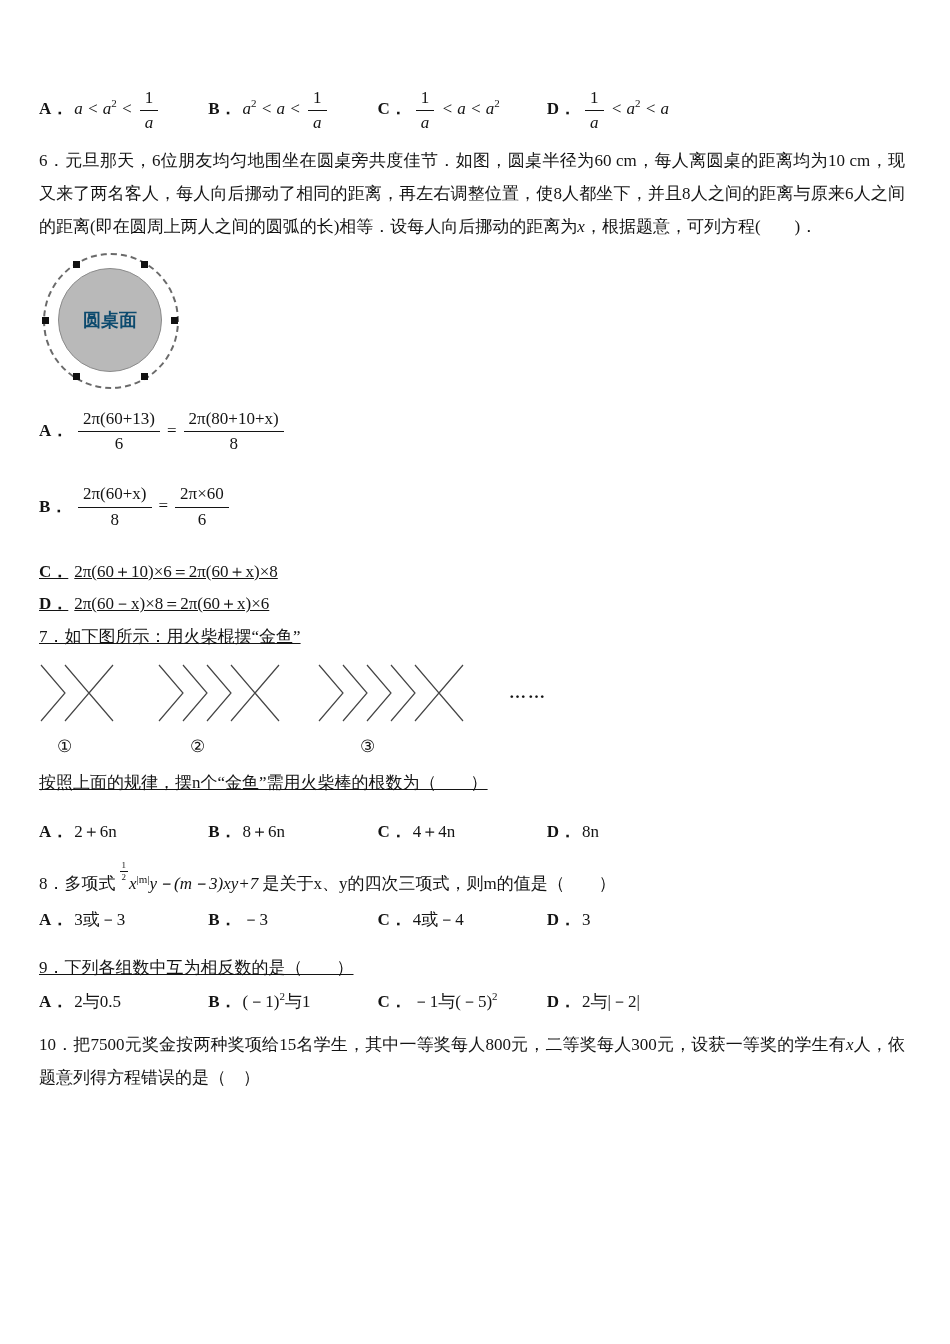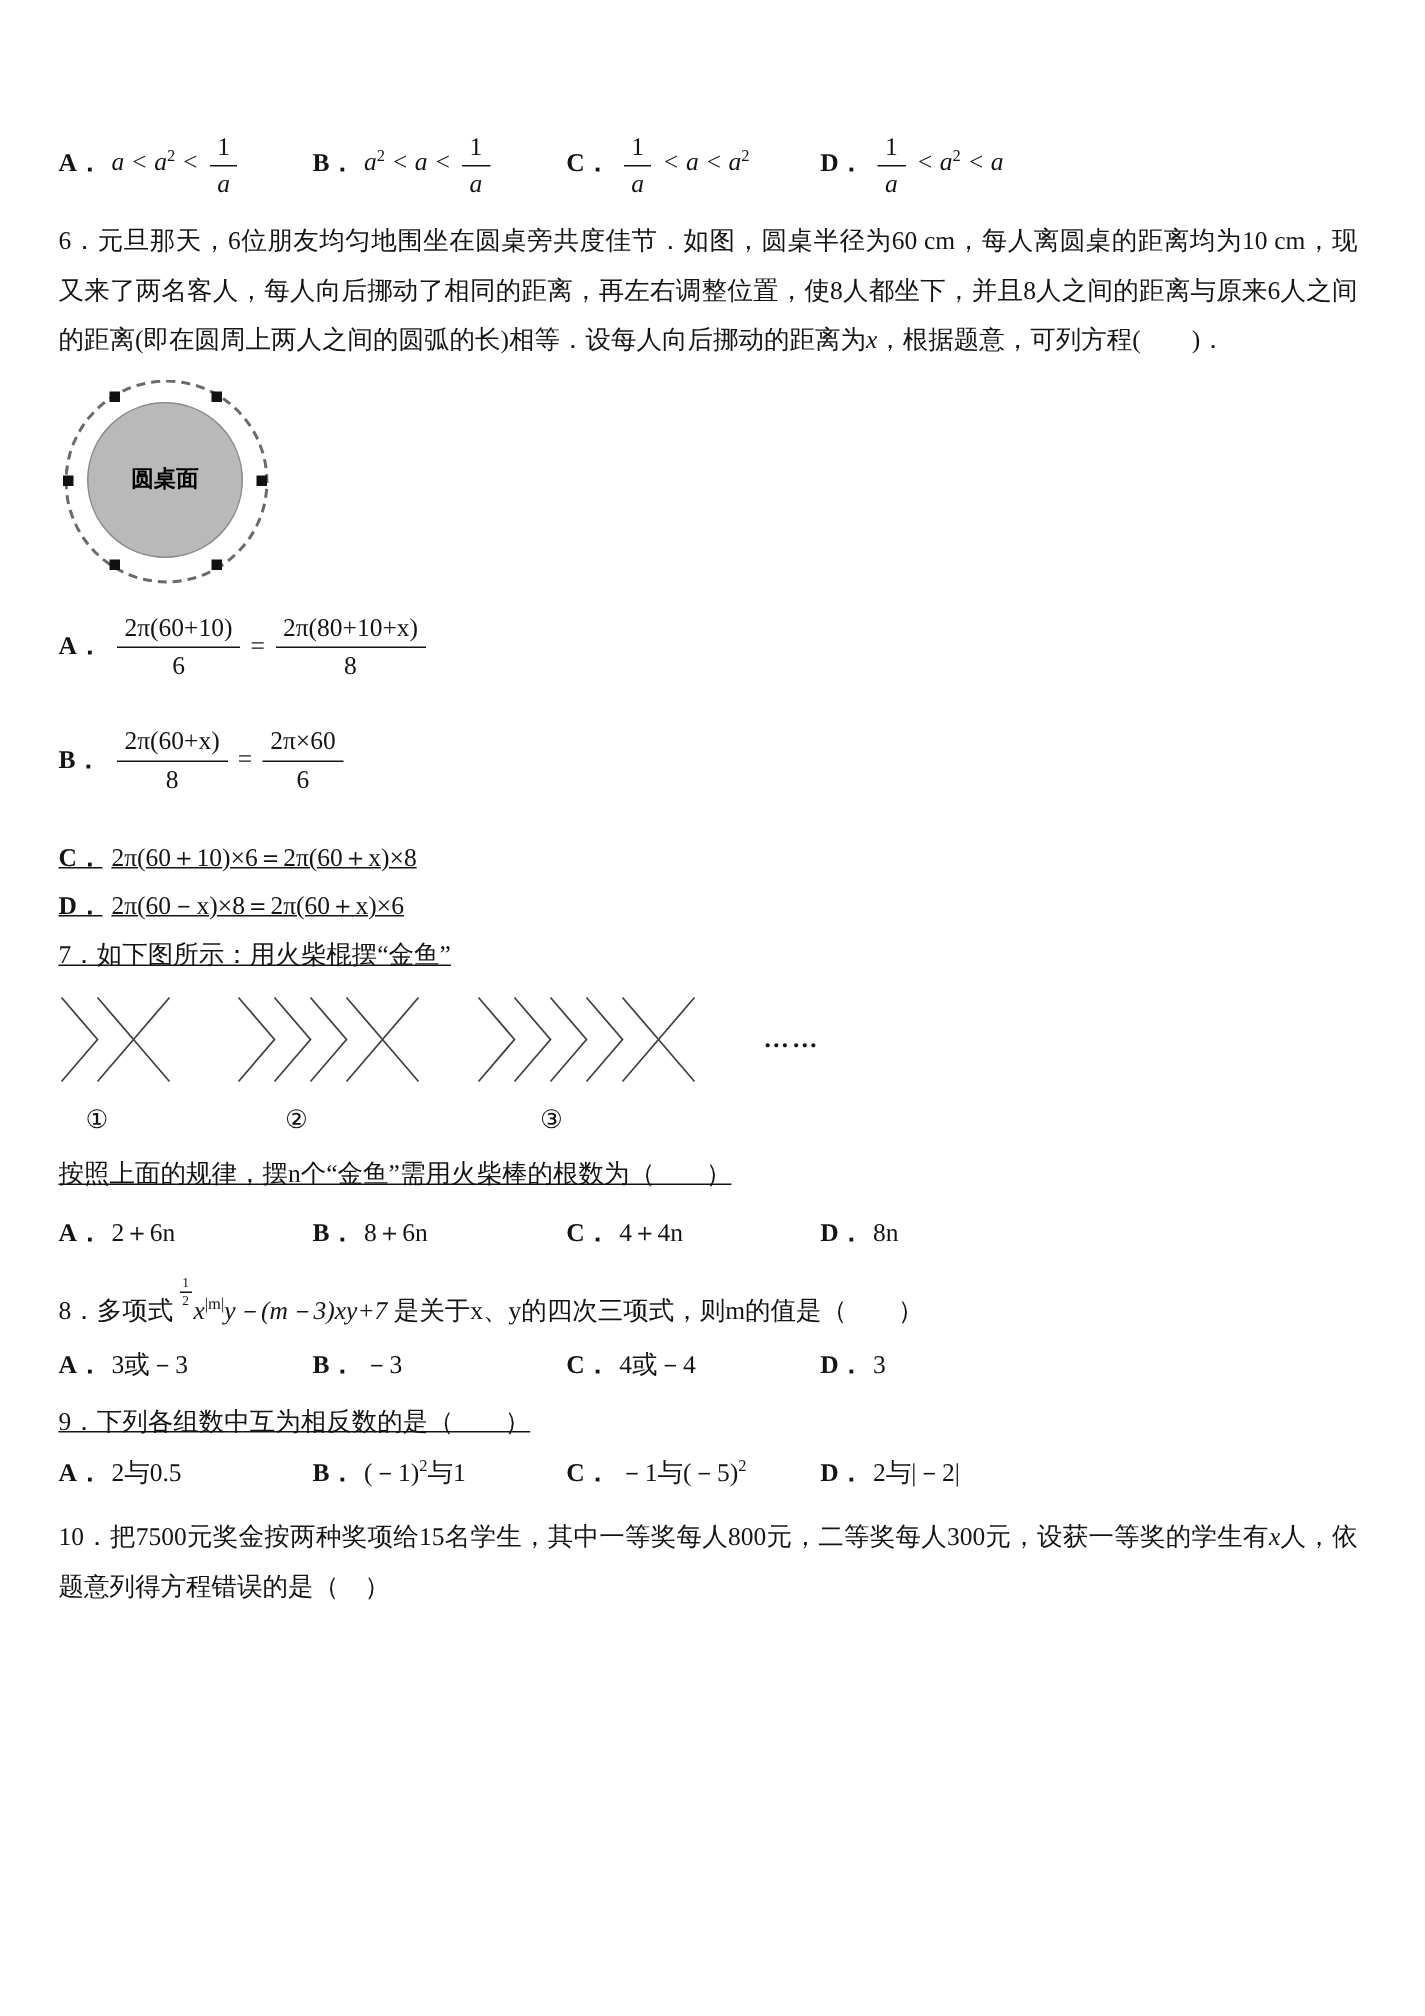--- a/index.html
+++ b/index.html
@@ -29,40 +29,40 @@
   .smallfrac .fnum { display: block; border-bottom: 1px solid #141414; padding: 0 2px; }
   .smallfrac .fden { display: block; }
 
   .para { text-align: justify; line-height: 1.95; }
 
   
   .fig-table { position: relative; width: 138px; height: 138px; margin: 10px 0 16px 4px; }
   .dashed-circle { position: absolute; left:0; top:0; width: 136px; height: 136px; border: 2px dashed #6a6a6a; border-radius: 50%; }
   .table-top { position: absolute; left: 15px; top: 15px; width: 104px; height: 104px; border-radius: 50%;
     background: #b9b9b9; border: 1px solid #8b8b8b; display: flex; align-items: center; justify-content: center;
-    font-weight: bold; font-size: 15px; color:#000000; }
+    font-weight: bold; font-size: 18px; color:#0c4a6e; }
   .dot { position: absolute; width: 7px; height: 7px; background: #111; }
 
   
   .eqline { display: flex; align-items: center; }
   .eqline .olabel { width: 30px; flex: 0 0 auto; }
   .eq-sign { margin: 0 4px; }
   .optline { line-height: 1.9; text-decoration: underline; }
 
   
   .fish-fig { position: relative; width: 580px; height: 96px; margin: 8px 0 0; }
   .fish-fig svg { position: absolute; left: 0; top: 0; }
   .flabel { position: absolute; bottom: 0; font-size: 17px; }
   .fl1 { left: 18px; } .fl2 { left: 151px; } .fl3 { left: 321px; }
   .fish-ellipsis { position: absolute; left: 470px; top: 22px; font-weight: bold; letter-spacing: 2px; }
 
   .q8line { line-height: 2.2; margin-top: 12px; }
   .gap-lg { }
   .gap-md { margin-top: 10px; }
-  .gap-sm { margin-top: 6px; }
+  .gap-sm { margin-top: 16px; }
 </style>
 </head>
 <body>
 
 <div class="page">
 
   <div class="optrow">
     <span class="opt">
       <b class="olabel">A．</b><span class="mi">a &lt; a</span><sup>2</sup><span class="mi"> &lt; </span><span class="frac"><span class="fnum">1</span><span class="fden mi">a</span></span>
     </span>
@@ -88,21 +88,21 @@
     <span class="dot" style="left:98px;top:120px;"></span>
     <span class="dot" style="left:30px;top:120px;"></span>
     <span class="dot" style="left:-1px;top:64px;"></span>
     <span class="dot" style="left:30px;top:8px;"></span>
     <span class="dot" style="left:98px;top:8px;"></span>
   </div>
 
   <div class="eqline" style="margin-top:8px;">
     <b class="olabel">A．</b>
     <span class="frac">
-        <span class="fnum">2π(60+10)</span>
+        <span class="fnum">2π(60+13)</span>
         <span class="fden">6</span>
       </span>
     <span class="eq-sign">=</span>
     <span class="frac">
         <span class="fnum">2π(80+10+x)</span>
         <span class="fden">8</span>
       </span>
   </div>
 
   <div class="eqline" style="margin-top:28px;">

